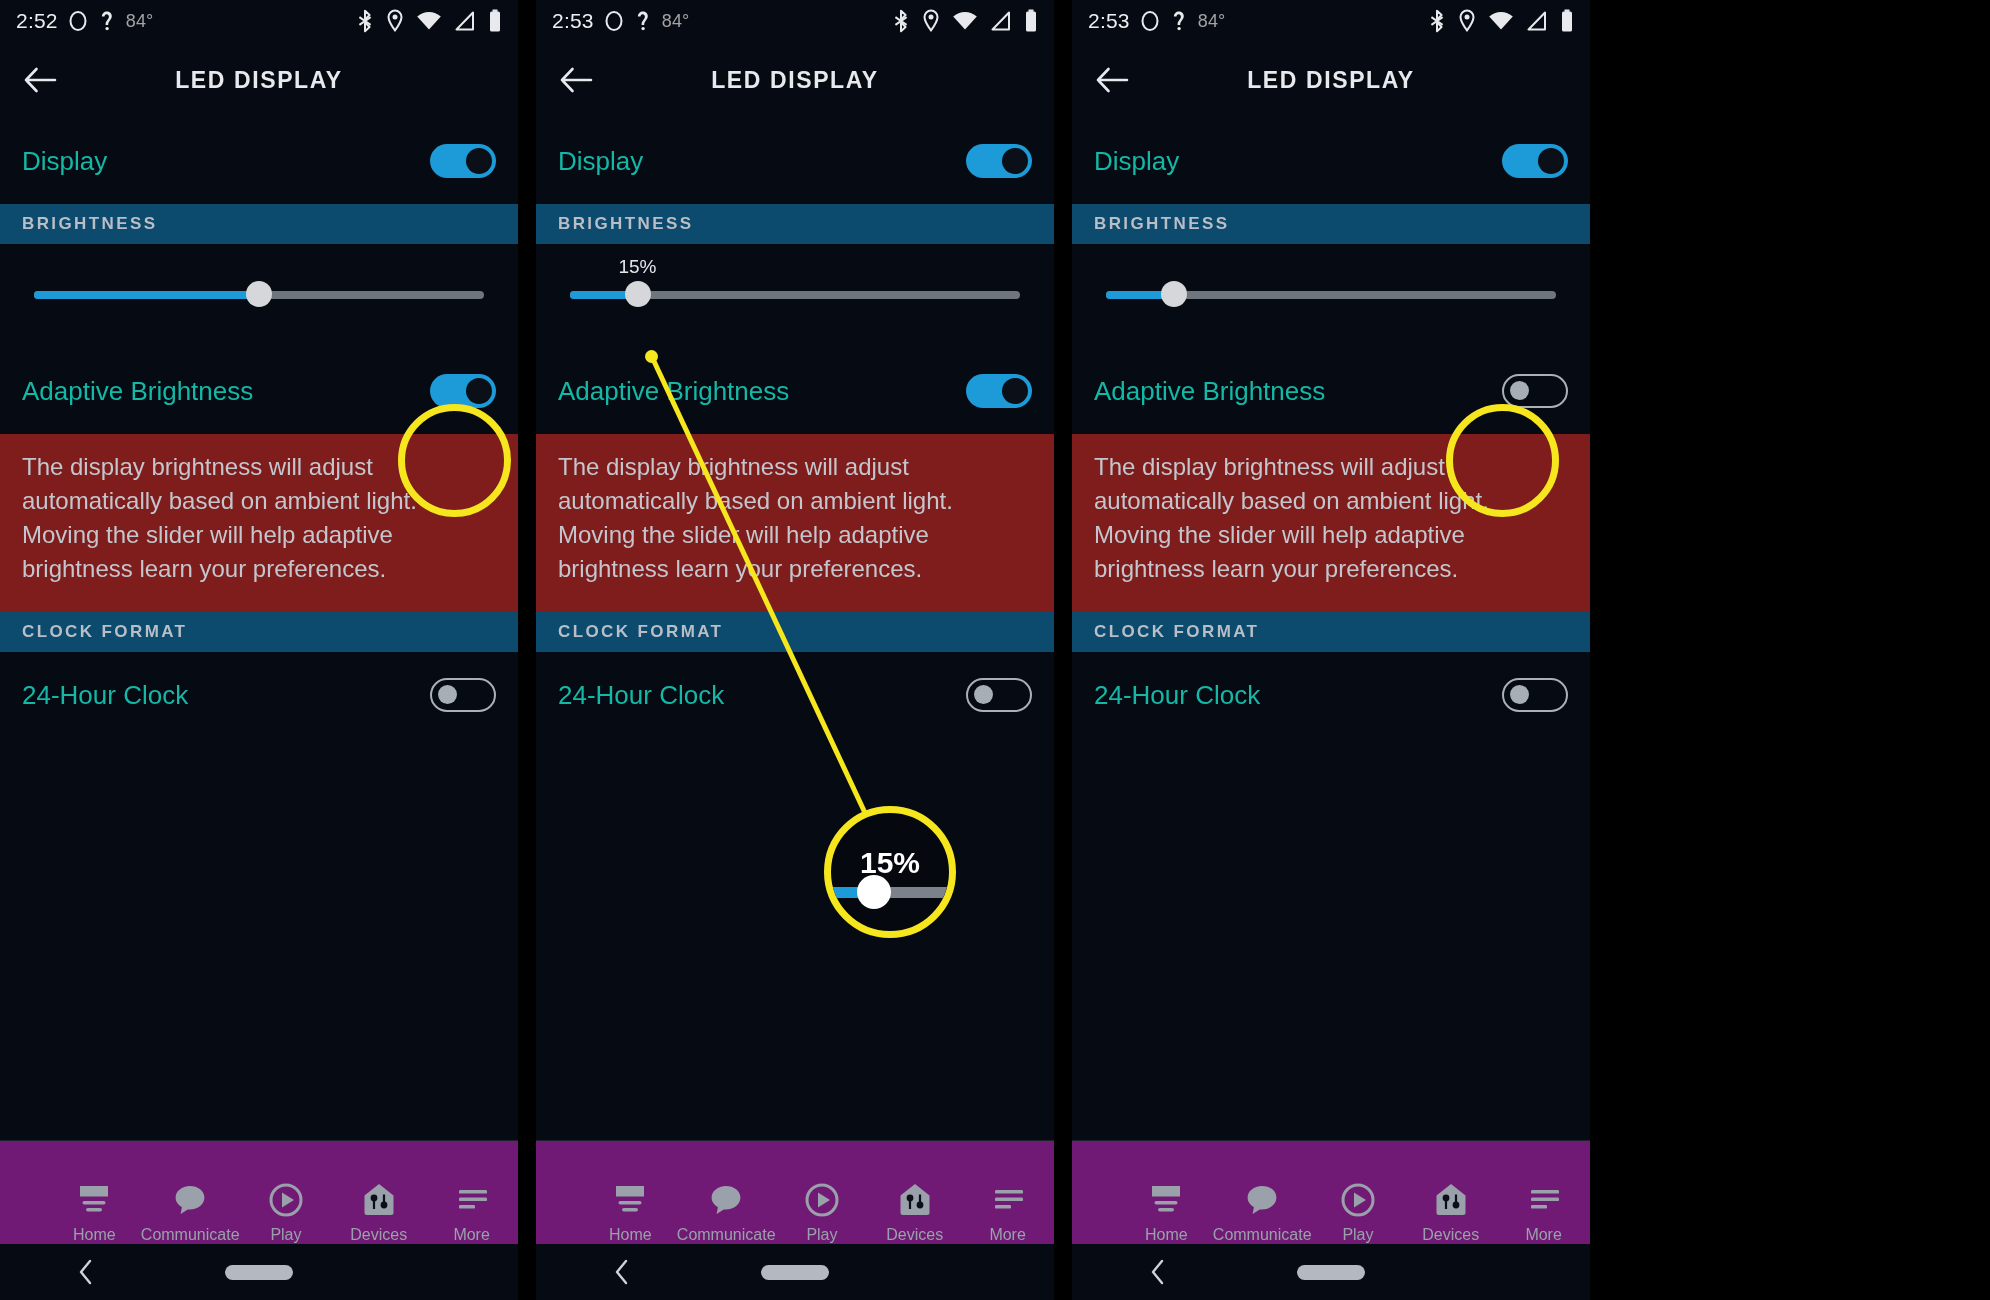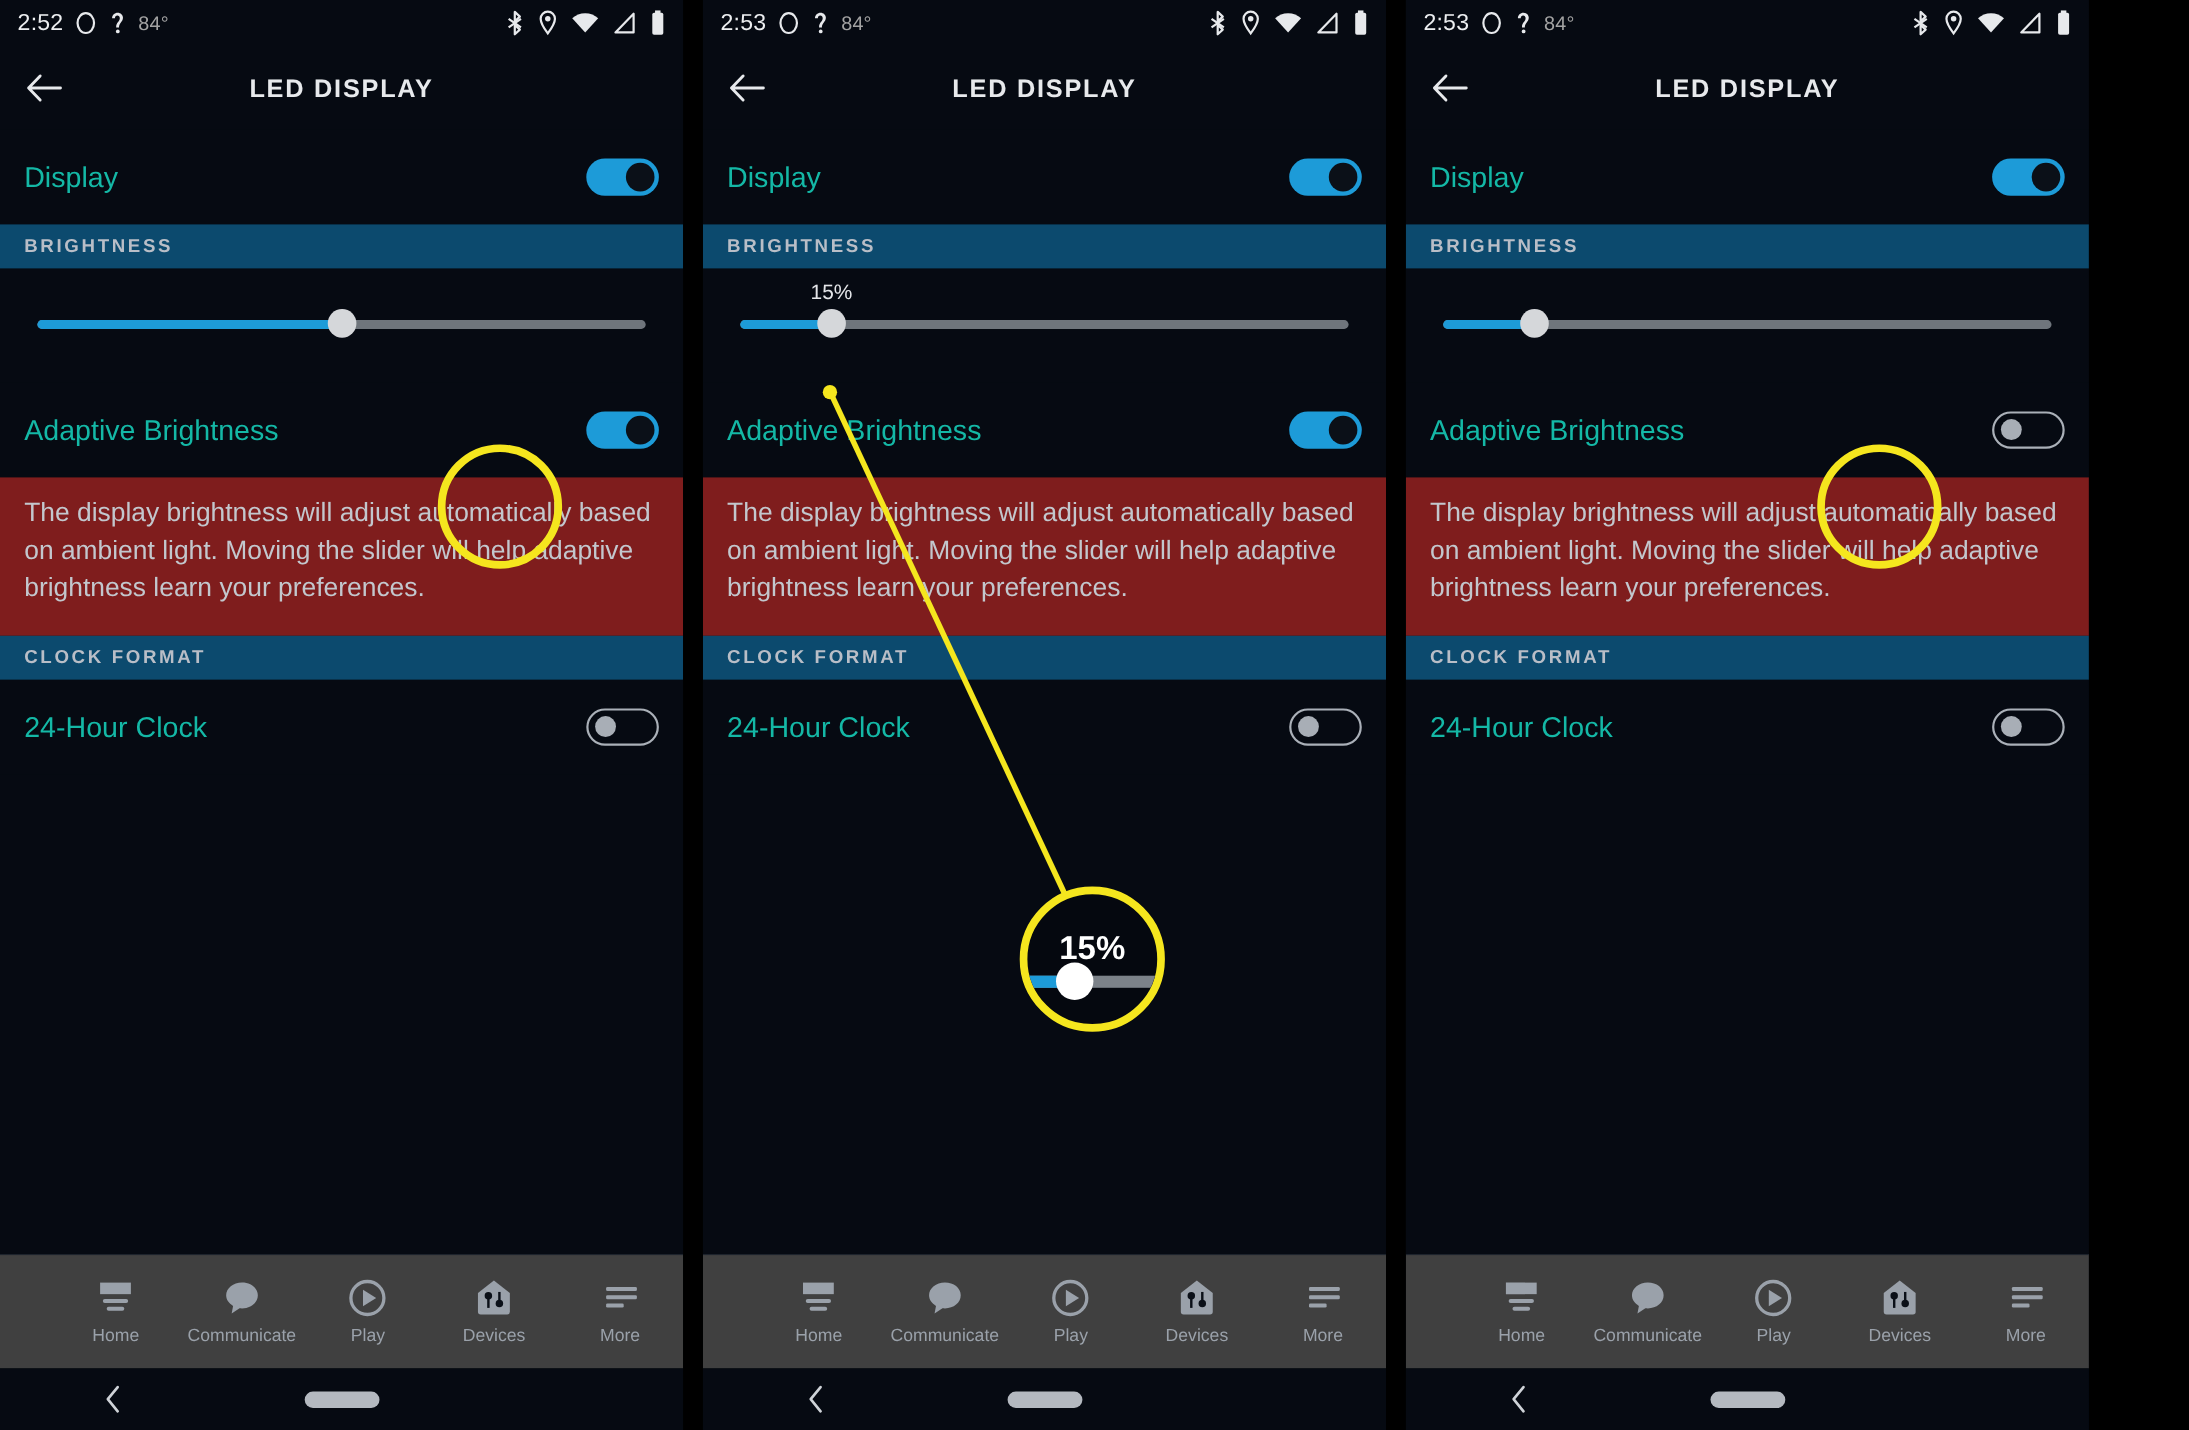--- a/index.html
+++ b/index.html
@@ -5,21 +5,21 @@
   * { box-sizing: border-box; margin: 0; padding: 0; }
   html, body {
     width: 1990px; height: 1300px;
     background: #000;
     font-family: "Liberation Sans", sans-serif;
     overflow: hidden;
   }
   .stage { position: relative; width: 1990px; height: 1300px; background:#000; display:flex; }
   .panel {
     position: relative;
-    width: 621px; height: 1300px;
+    width: 518px; height: 1300px;
     background: #060a12;
     overflow: hidden;
     flex: 0 0 auto;
   }
   .gap { width: 18px; flex: 0 0 auto; background:#000; }
 
   
   .statusbar {
     height: 42px; width:100%;
     display:flex; align-items:center;
@@ -113,22 +113,22 @@
     padding: 16px 22px 26px 22px;
     color:#c3c7cd; font-size:24px; line-height:1.42;
     background:#7f1d1d;
   }
 
   
   .botnav {
     position:absolute; left:0; right:0; bottom:56px;
     height: 104px;
     border-top: 1.5px solid #1d232c;
-    display:flex; align-items:center;
-    background:#404040;
+    display:flex; align-items:flex-end;
+    background:#701a75;
     padding-left:48px;
   }
   .navitem {
     flex:1; display:flex; flex-direction:column;
     align-items:center; justify-content:center; gap:7px;
   }
   .navicon { height:38px; display:flex; align-items:center; justify-content:center; }
   .navlabel { color:#9aa1aa; font-size:16px; }
 
   

